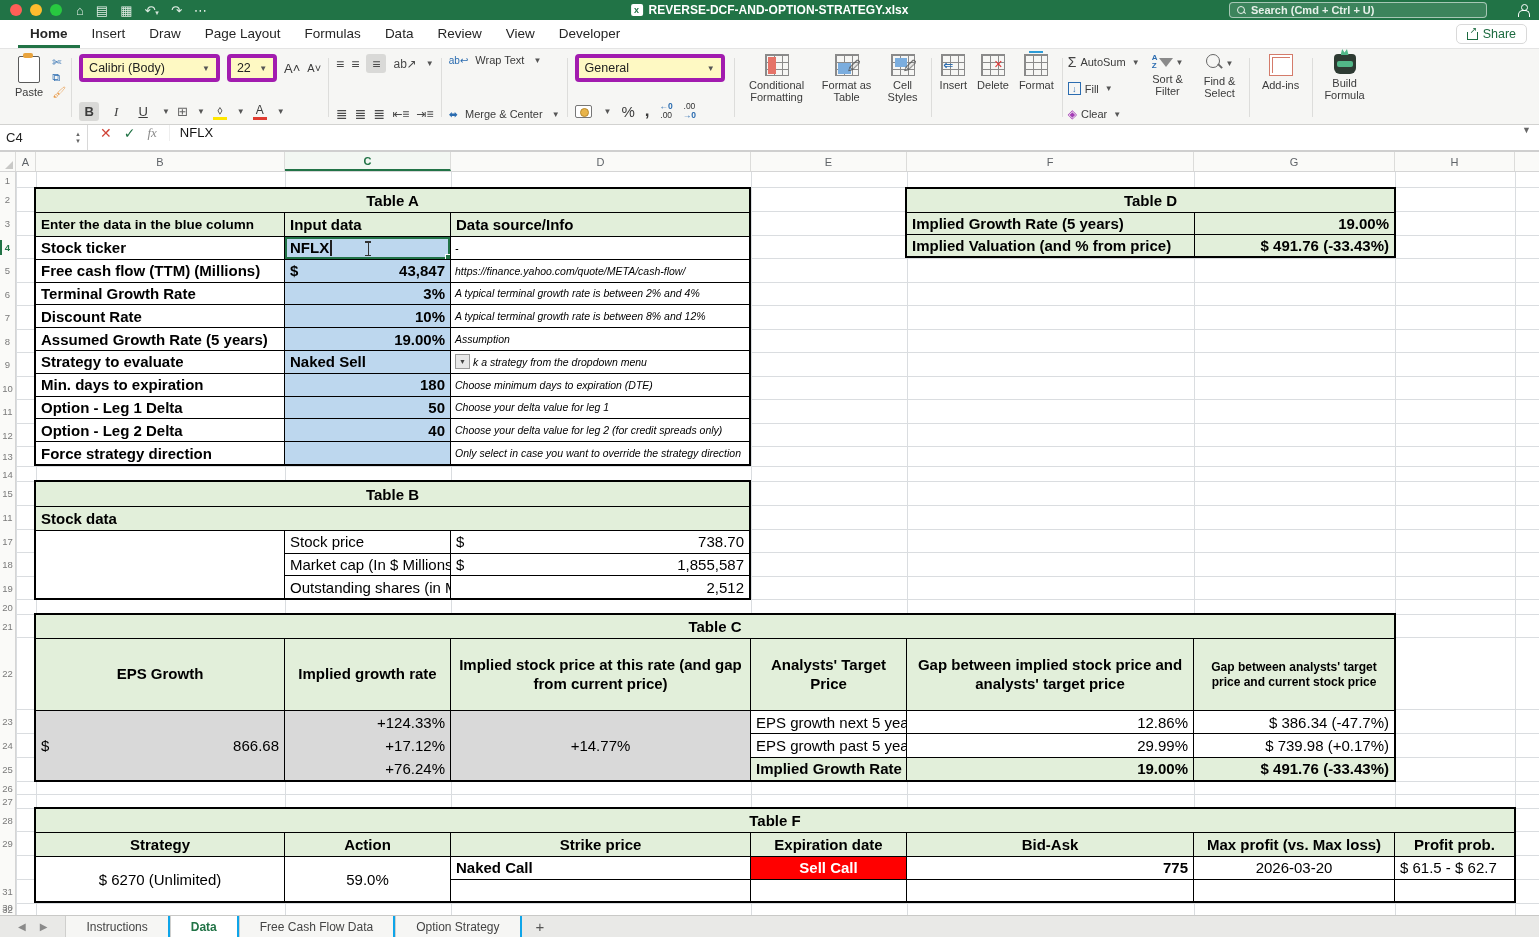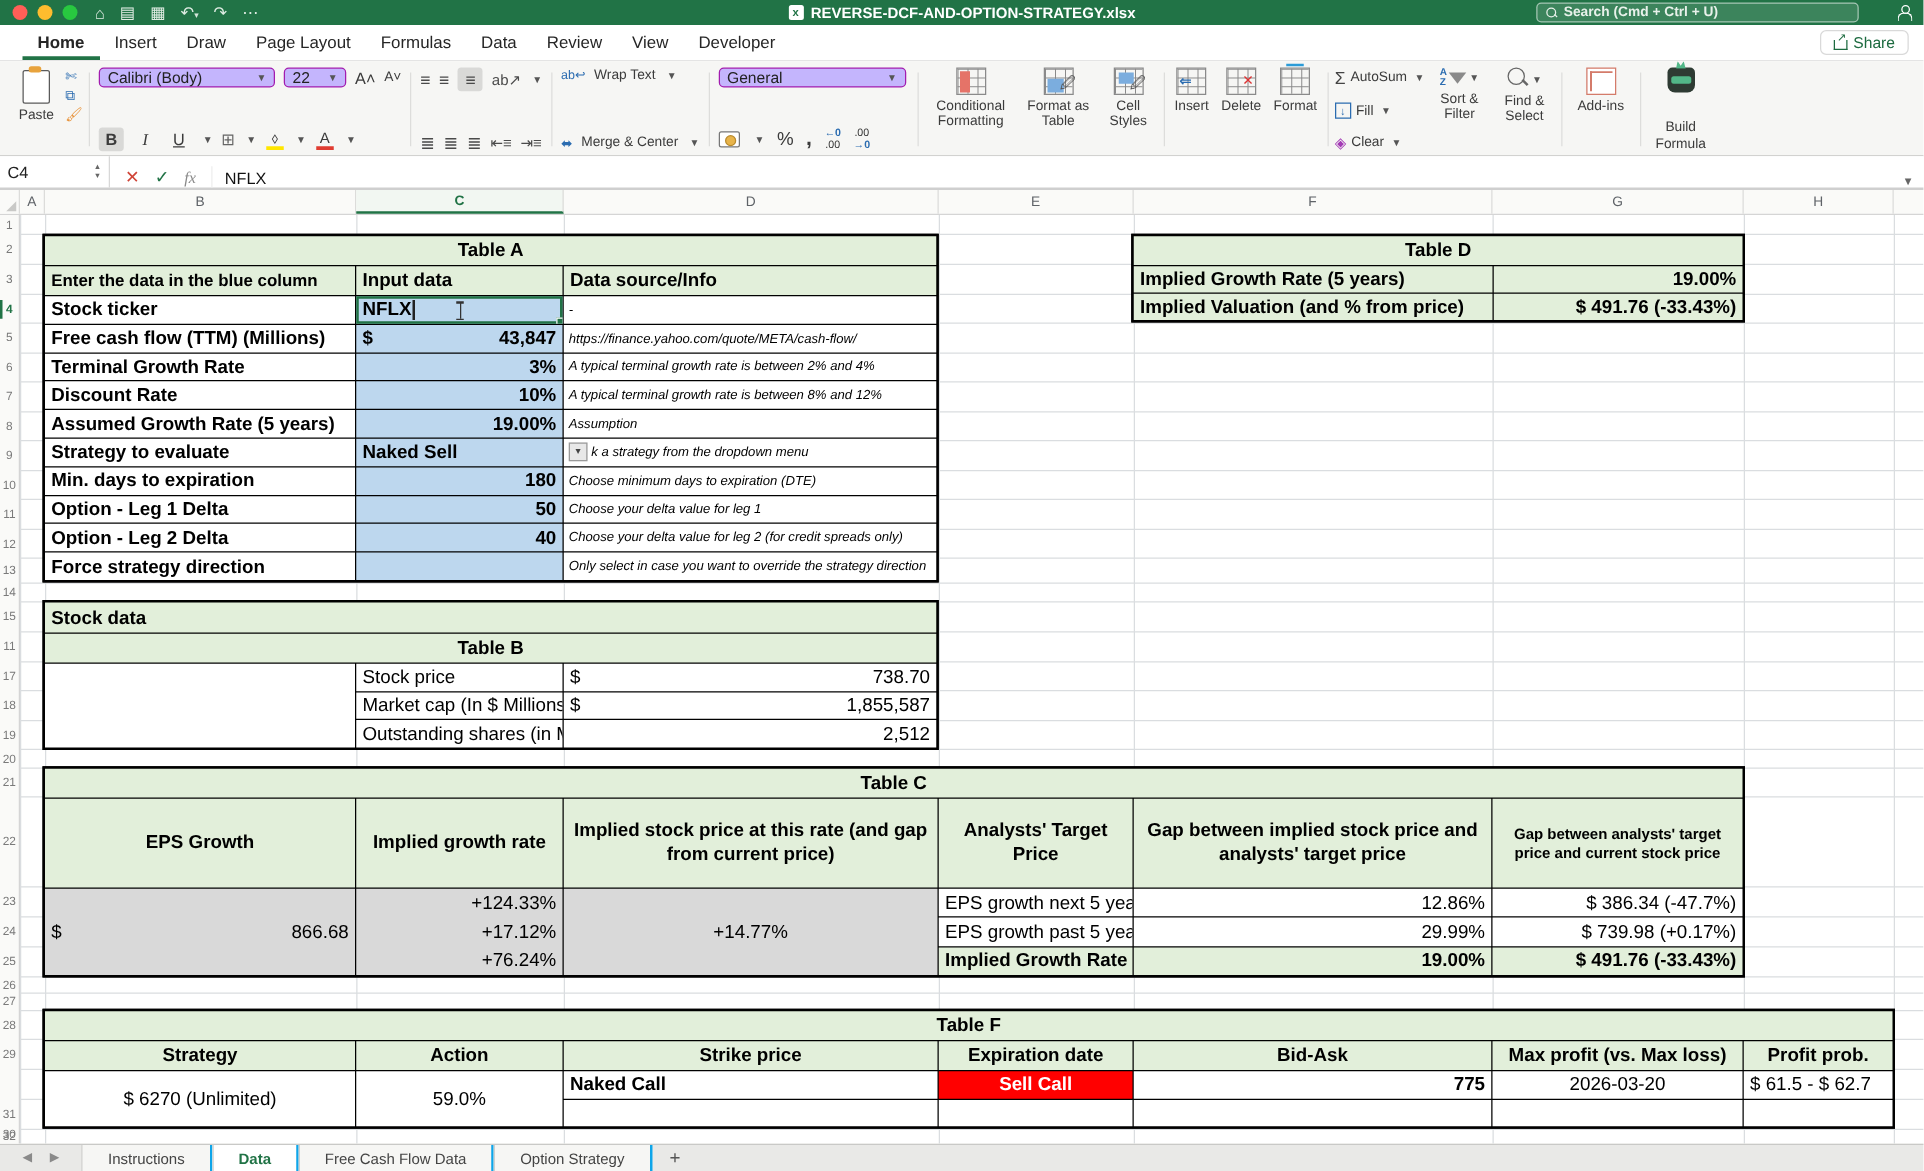--- a/index.html
+++ b/index.html
@@ -32,21 +32,21 @@
   .share-icon { position:relative; width:11px; height:11px; }
   .share-icon::before{ content:""; position:absolute; left:0; bottom:0; width:9px; height:7px; border:1.2px solid #1d6b40; border-top:none; }
   .share-icon::after{ content:"↗"; position:absolute; left:3px; top:-4px; font-size:9px; color:#1d6b40; }
 
   
   .ribbon { position:absolute; top:49px; left:0; width:100%; height:76px; background:#f6f6f4; border-bottom:1px solid #d2d2d0; display:flex; align-items:stretch; padding:4px 4px 2px 8px; color:#3b3b3b; }
   .rdiv { width:1px; background:#dddddb; margin:5px 3px; flex:0 0 auto; }
   .rgroup { display:flex; flex-direction:column; justify-content:space-between; padding:1px 4px; flex:0 0 auto; }
   .rrow { display:flex; align-items:center; gap:7px; }
   .chev { font-size:8px; color:#555; margin-left:2px; }
-  .rsel { height:16px; border:1px solid #a21caf; border-radius:4px; background:#c4b5fd; display:flex; align-items:center; justify-content:space-between; padding:0 6px; font-size:12.5px; color:#222; }
+  .rsel { height:28px; border:4px solid #a21caf; border-radius:4px; background:#fef9c3; display:flex; align-items:center; justify-content:space-between; padding:0 6px; font-size:12.5px; color:#222; }
   .rbtn-lab { font-size:11px; color:#3b3b3b; text-align:center; line-height:1.12; }
   .bigbtn { display:flex; flex-direction:column; align-items:center; justify-content:flex-start; gap:3px; padding:1px 5px; }
   .paste-group { display:flex; gap:4px; align-items:flex-start; padding:2px 2px 0 2px; }
   .clipboard { width:22px; height:27px; border:1.6px solid #5a5a5a; border-radius:2px; position:relative; background:#fff; }
   .clipboard::before { content:""; position:absolute; left:4px; top:-4px; width:10px; height:5px; background:#e8a33d; border-radius:2px; }
   .mini-col { display:flex; flex-direction:column; gap:4px; padding-top:2px; }
   .mini-ic { font-size:11px; color:#2b6cb0; line-height:1; }
   .bi-btn { width:20px; height:19px; display:flex; align-items:center; justify-content:center; font-size:13px; border-radius:3px; }
   .bi-b { font-weight:bold; background:#d9d9d7; }
   .bi-i { font-style:italic; font-family:"Liberation Serif",serif; }
@@ -83,21 +83,21 @@
   .magbig::after { content:""; position:absolute; left:11px; top:11px; width:6px; height:2px; background:#666; transform:rotate(45deg); }
   .addins-ic { background:
       linear-gradient(#fff,#fff); border:1.6px solid #d47b6a; }
   .addins-ic::before { content:""; position:absolute; left:2px; top:2px; right:2px; bottom:2px;
       background: linear-gradient(#d47b6a 1.4px,transparent 1.4px) 0 45%/100% 100% no-repeat, linear-gradient(90deg,#d47b6a 1.4px,transparent 1.4px) 45% 0/100% 100% no-repeat; }
   .samurai { width:22px; height:20px; background:#2e3b33; border-radius:4px 4px 6px 6px; position:relative; }
   .samurai::before { content:""; position:absolute; left:3px; top:7px; width:16px; height:6px; background:#52b788; border-radius:2px; }
   .samurai::after { content:""; position:absolute; left:7px; top:-5px; width:8px; height:6px; background:#52b788; clip-path:polygon(0 100%,20% 0,50% 60%,80% 0,100% 100%); }
 
   
-  .fbar { position:absolute; top:125px; left:0; width:100%; height:27px; background:#fff; border-bottom:2px solid #cfcfcf; display:flex; align-items:flex-end; font-size:13px; }
+  .fbar { position:absolute; top:125px; left:0; width:100%; height:27px; background:#fff; border-bottom:2px solid #cfcfcf; display:flex; align-items:flex-start; font-size:13px; }
   .namebox { width:88px; height:100%; border-right:1px solid #d8d8d8; display:flex; align-items:center; padding:0 6px; color:#222; }
   .stepper { margin-left:auto; display:flex; flex-direction:column; font-size:6px; color:#666; line-height:1.1; }
   .fb-btns { display:flex; align-items:center; gap:12px; padding:0 12px; border-right:1px solid #eee; }
   .fb-x { color:#d04437; font-size:14px; }
   .fb-ck { color:#217346; font-size:14px; }
   .fb-fx { color:#8a8a8a; font-style:italic; font-family:"Liberation Serif",serif; font-size:13px; }
   .fb-val { padding-left:10px; color:#111; }
   .fb-exp { position:absolute; right:8px; font-size:9px; color:#666; }
 
   
@@ -351,21 +351,21 @@
       </span>
       <span class="rbtn-lab">Find &amp; Select</span>
     </div>
     <div class="rdiv"></div>
 
     <div class="bigbtn" style="width:56px;">
       <span class="icon22 addins-ic"></span>
       <span class="rbtn-lab">Add-ins</span>
     </div>
     <div class="rdiv"></div>
-    <div class="bigbtn" style="width:58px;justify-content:space-between;">
+    <div class="bigbtn" style="width:58px;">
       <span class="samurai"></span>
       <span class="rbtn-lab">Build Formula</span>
     </div>
   </div>
 
   <div class="fbar">
     <div class="namebox">
       <span>C4</span>
       <span class="stepper">
           <span>▲</span>
@@ -536,22 +536,22 @@
 
     <div class="xtable" style="left:905px; top:15px; width:491px; height:71px; grid-template-columns:287px 1fr; grid-template-rows:23px repeat(2,1fr);">
       <div class="cell green b ctr" style="grid-column:1 / span 2;">Table D</div>
       <div class="cell green b">Implied Growth Rate (5 years)</div>
       <div class="cell green b rt">19.00%</div>
       <div class="cell green b">Implied Valuation (and % from price)</div>
       <div class="cell green b rt">$ 491.76 (-33.43%)</div>
     </div>
 
     <div class="xtable" style="left:34px; top:308px; width:717px; height:120px; grid-template-columns:248px 165px 1fr; grid-template-rows:24px 23px repeat(3,1fr);">
+      <div class="cell green b ctr sp3">Table B</div>
       <div class="cell green b sp3">Stock data</div>
-      <div class="cell green b ctr sp3">Table B</div>
       <div class="cell">Stock price</div>
       <div class="cell between">
         <span>$</span>
           <span>738.70</span>
       </div>
       <div class="cell" style="grid-row:3 / span 3;"></div>
       <div class="cell">Market cap (In $ Millions)</div>
       <div class="cell between">
         <span>$</span>
           <span>1,855,587</span>

